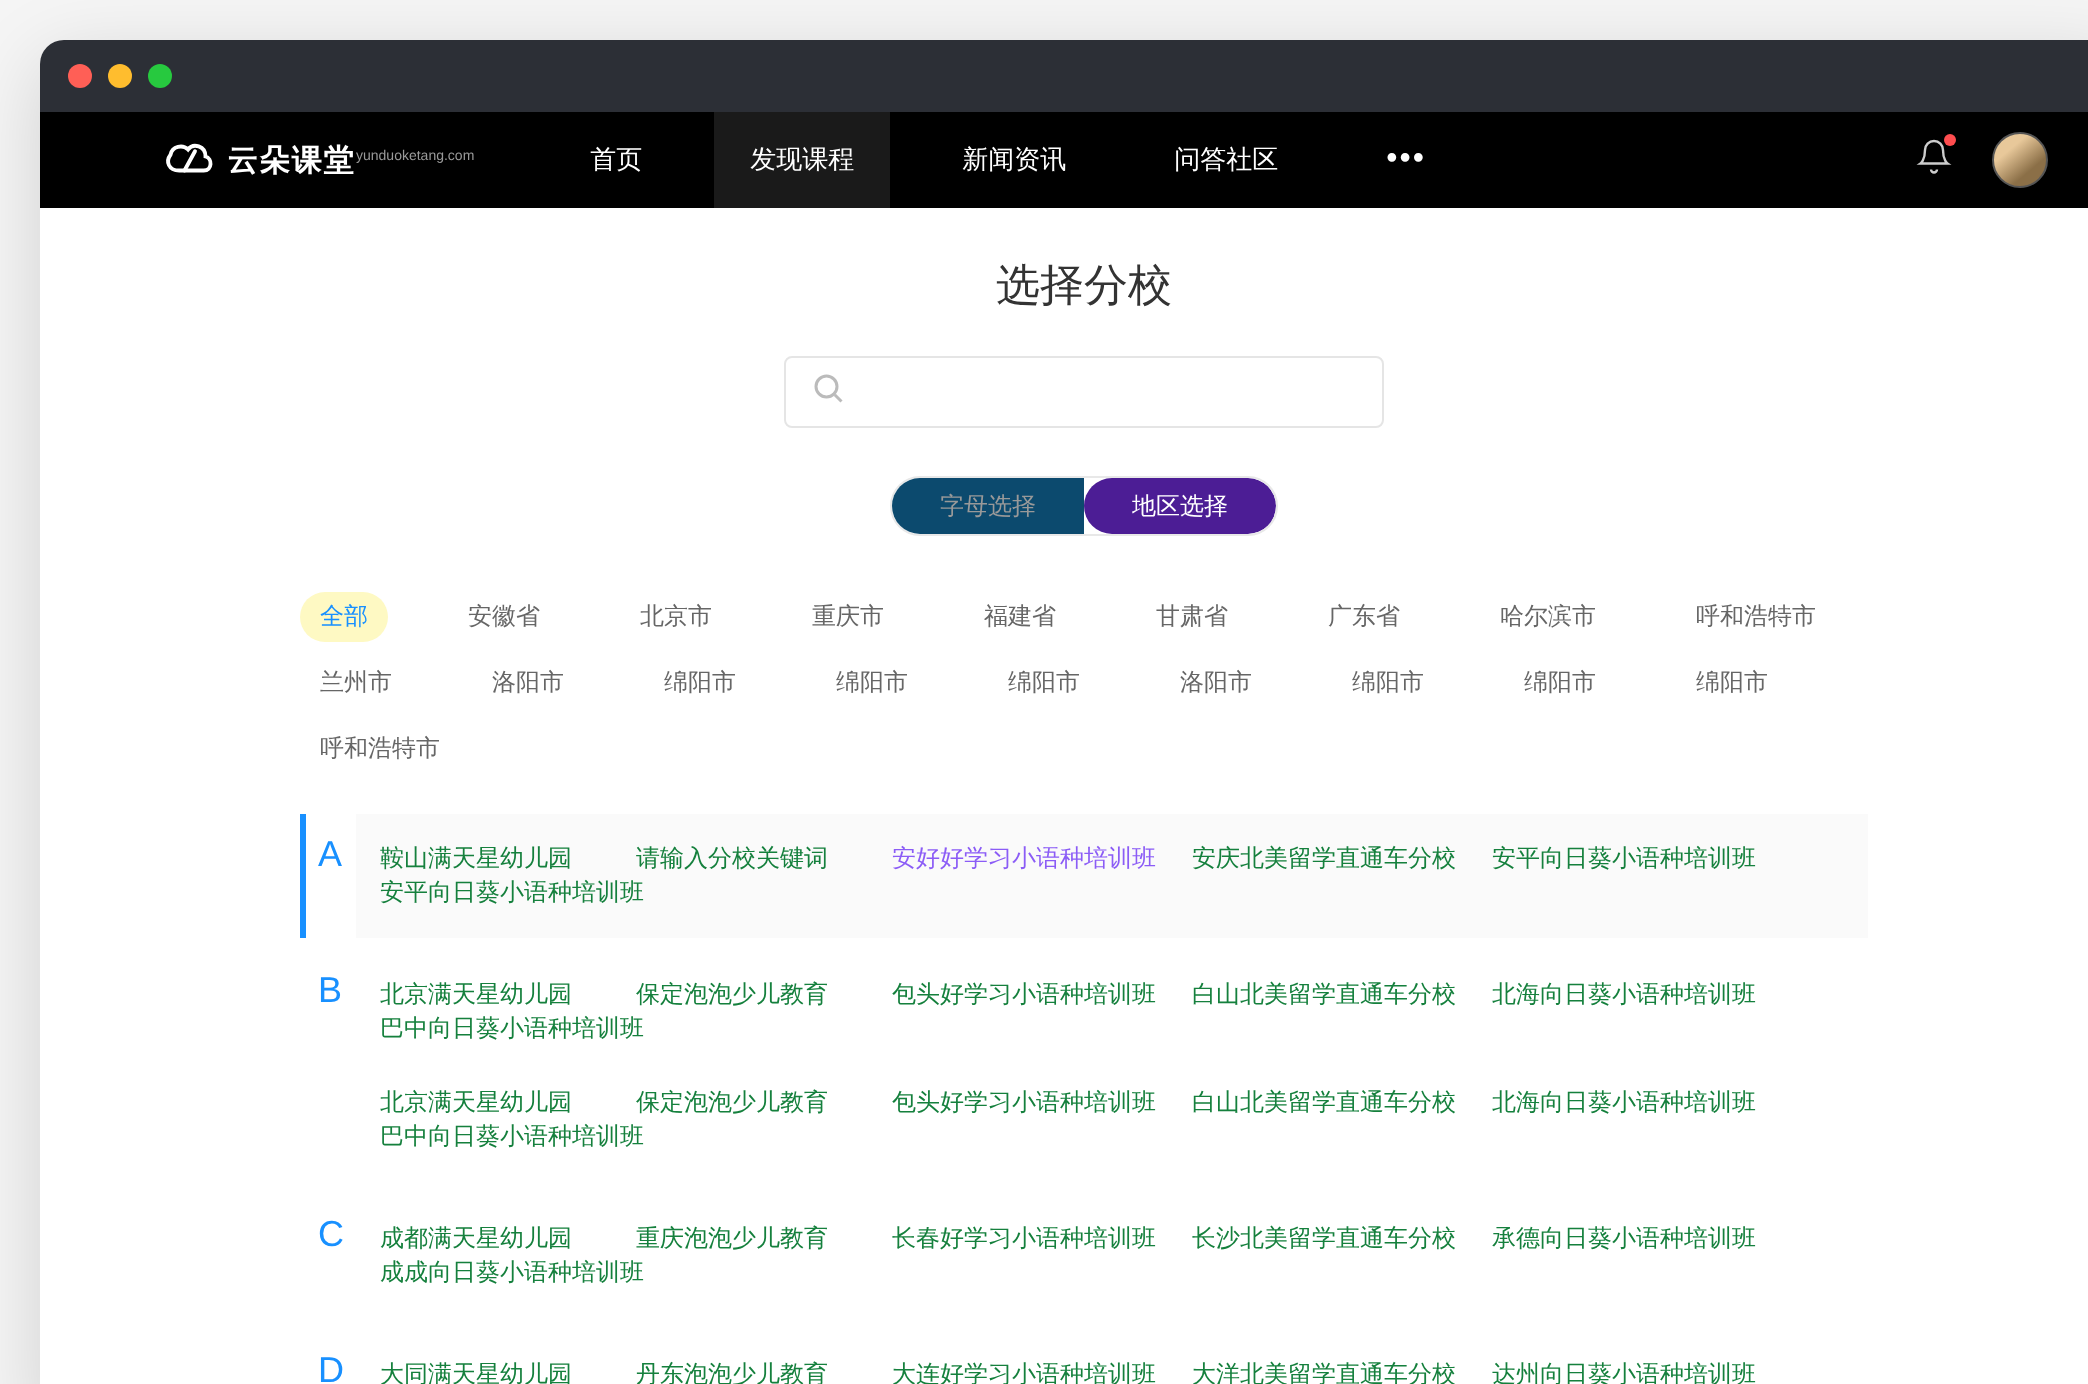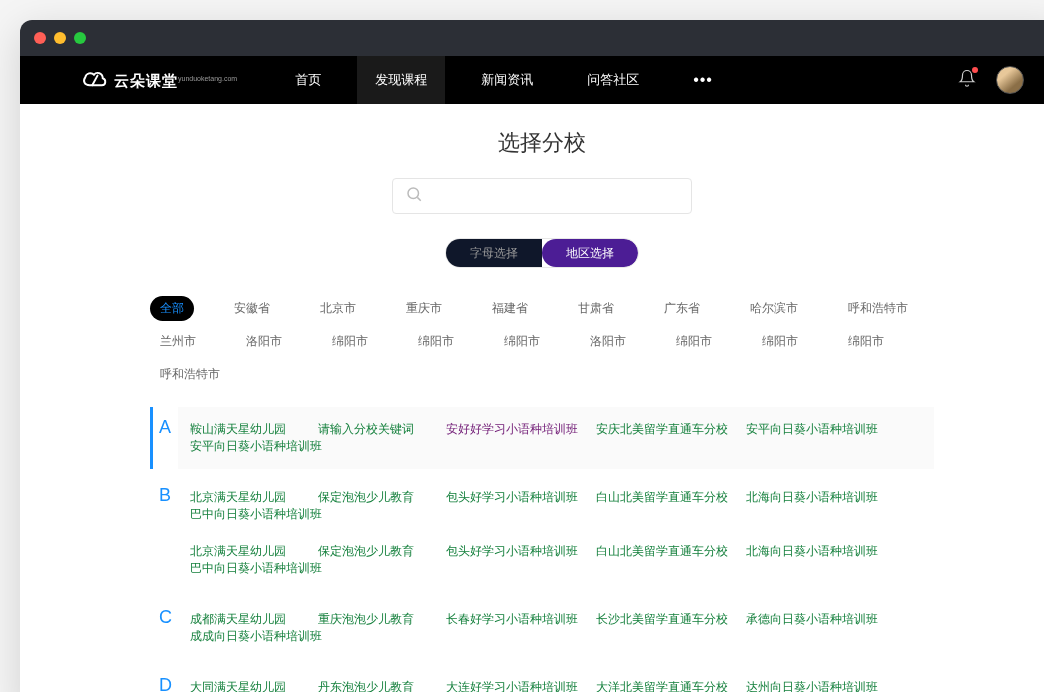--- a/index.html
+++ b/index.html
@@ -29,35 +29,35 @@
 .content { flex: 1; overflow-y: auto; background: #fff; }
 .page-title { text-align: center; font-size: 22px; font-weight: 500; color: #333; margin: 24px 0 20px; }
 .search-wrap { display: flex; justify-content: center; margin-bottom: 24px; }
 .search-box { width: 300px; height: 36px; border: 1px solid #e5e5e5; border-radius: 4px; display: flex; align-items: center; padding: 0 12px; background: #fff; }
 .search-input { flex: 1; border: none; outline: none; font-size: 13px; color: #333; background: transparent; }
 .search-input::placeholder { color: #bbb; }
 .search-icon { color: #bbb; }
 .search-icon svg { width: 18px; height: 18px; }
 .mode-toggle { display: flex; justify-content: center; margin-bottom: 28px; }
 .toggle-group { display: flex; border: 1px solid #e8e8e8; border-radius: 999px; overflow: hidden; height: 30px; }
-.toggle-btn { padding: 0 24px; font-size: 12px; color: #999; background: #0f172a; border: none; cursor: pointer; display: flex; align-items: center; }
+.toggle-btn { padding: 0 24px; font-size: 12px; color: #999; background: #0c4a6e; border: none; cursor: pointer; display: flex; align-items: center; }
 .toggle-btn.active { background: #4c1d95; color: #fff; border-radius: 999px; }
 .region-filter { padding: 0 130px; margin-bottom: 20px; }
 .region-row { display: flex; flex-wrap: wrap; gap: 8px 30px; margin-bottom: 12px; }
 .region-chip { font-size: 12px; color: #666; padding: 4px 10px; border-radius: 999px; cursor: pointer; white-space: nowrap; }
-.region-chip.active { background: #000000; color: #1890ff; }
+.region-chip.active { background: #fef9c3; color: #1890ff; }
 .list-section { padding: 0 130px; }
 .letter-group { display: flex; margin-bottom: 6px; }
 .letter-label { width: 28px; font-size: 18px; font-weight: 500; color: #1890ff; flex-shrink: 0; padding-top: 10px; border-left: 3px solid transparent; padding-left: 6px; }
 .letter-group.highlight .letter-label { border-left-color: #1890ff; }
 .letter-group.highlight .school-rows { background: #fafafa; }
 .school-rows { flex: 1; padding: 4px 0 4px 12px; }
 .school-row { display: flex; flex-wrap: wrap; gap: 0 18px; padding: 10px 0; }
 .school-item { font-size: 12px; color: #15803d; cursor: pointer; white-space: nowrap; min-width: 110px; }
-.school-item.hl { color: #701a75; }
+.school-item.hl { color: #8b5cf6; }
 </style>
 </head>
 <body>
 
 <div class="window">
   <div class="titlebar">
     <div class="dot red"></div>
     <div class="dot yellow"></div>
     <div class="dot green"></div>
   </div>

